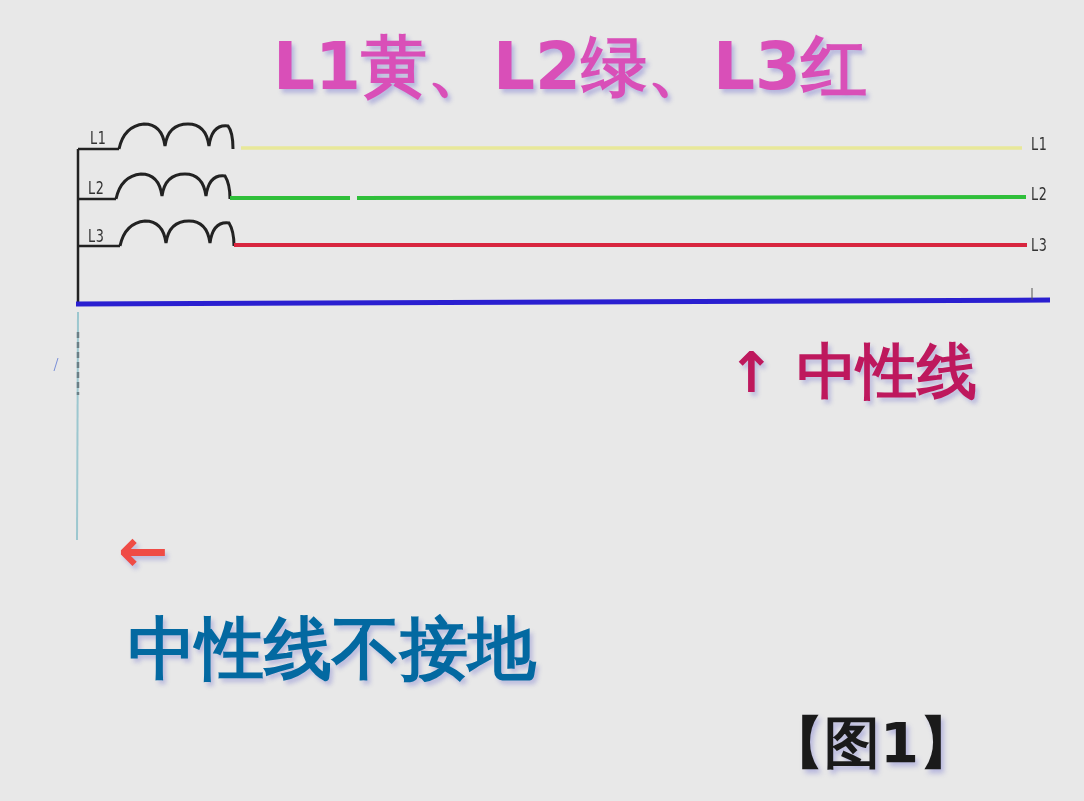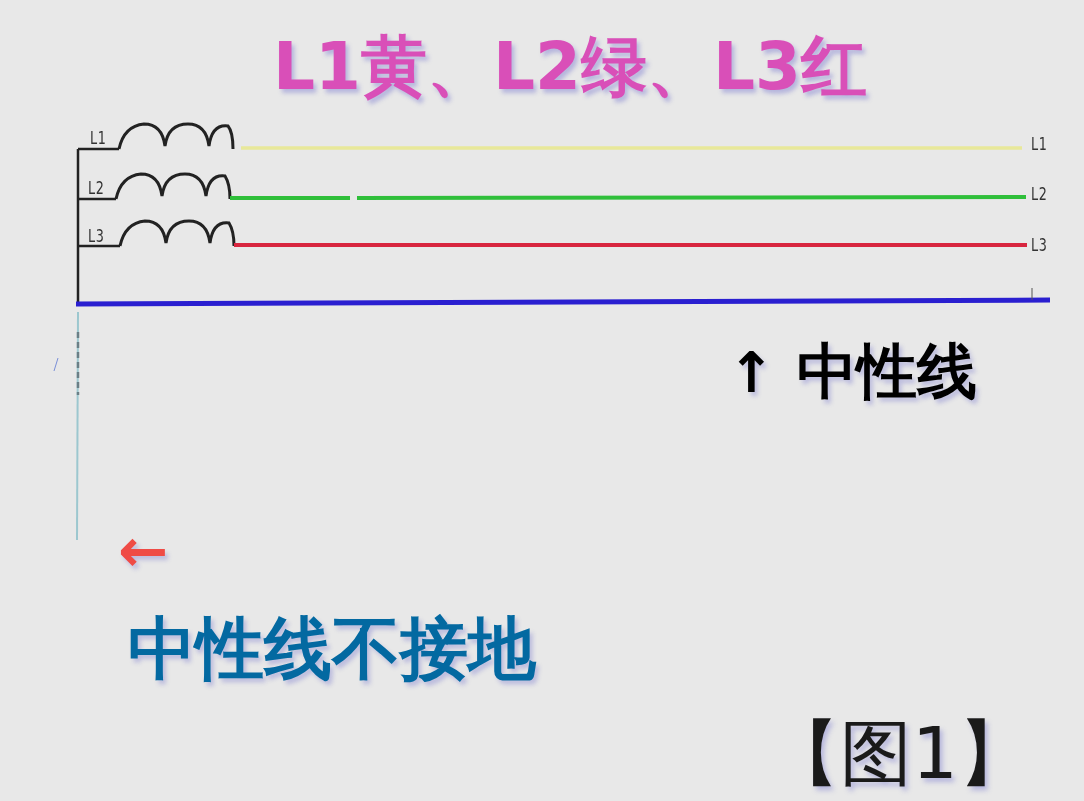--- a/index.html
+++ b/index.html
@@ -32,21 +32,21 @@
       left: 118px; top: 520px; font-size: 60px; font-weight: bold;
       line-height: 60px;
       text-shadow: 3px 4px 4px rgba(90,90,200,0.30);
     }
     .not-grounded {
       left: 128px; top: 604px; font-size: 68px; font-weight: bold;
       text-shadow: 3px 4px 4px rgba(90,90,200,0.30);
       white-space: nowrap;
     }
     .fig-label {
-      left: 768px; top: 706px; font-size: 72px; font-weight: normal;
+      left: 768px; top: 706px; font-size: 56px; font-weight: bold;
       text-shadow: 3px 4px 5px rgba(90,90,200,0.35);
       white-space: nowrap;
     }
   </style>
 </head>
 <body>
 
 <div class="abs title" id="title" style="color: rgb(217, 79, 184);">L1黄、L2绿、L3红</div>
 
 <svg class="abs diagram" width="1084" height="801" viewBox="0 0 1084 801">
@@ -81,20 +81,20 @@
 </svg>
 
 <div class="abs wire-label" style="left:90px;top:128px;">L1</div>
 <div class="abs wire-label" style="left:88px;top:178px;">L2</div>
 <div class="abs wire-label" style="left:88px;top:226px;">L3</div>
 
 <div class="abs wire-label" style="left:1031px;top:134px;">L1</div>
 <div class="abs wire-label" style="left:1031px;top:184px;">L2</div>
 <div class="abs wire-label" style="left:1031px;top:235px;">L3</div>
 
-<div class="abs neutral-label" id="neutralLabel" style="color: #000000;">
+<div class="abs neutral-label" id="neutralLabel" style="color: #be185d;">
   <span class="arrow">↑</span><span>中性线</span>
 </div>
 
 <div class="abs not-grounded-arrow" id="ngArrow" style="color: rgb(239, 75, 70);">←</div>
 <div class="abs not-grounded" id="ngText" style="color: #0369a1;">中性线不接地</div>
 
 <div class="abs fig-label" id="figLabel" style="color: rgb(26, 26, 26);">【图1】</div>
 
 </body></html>

